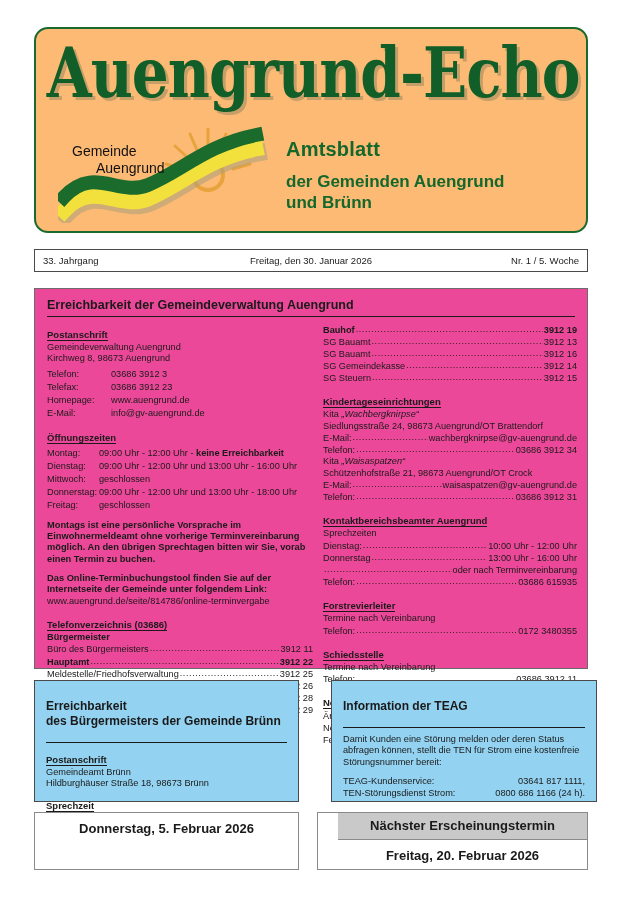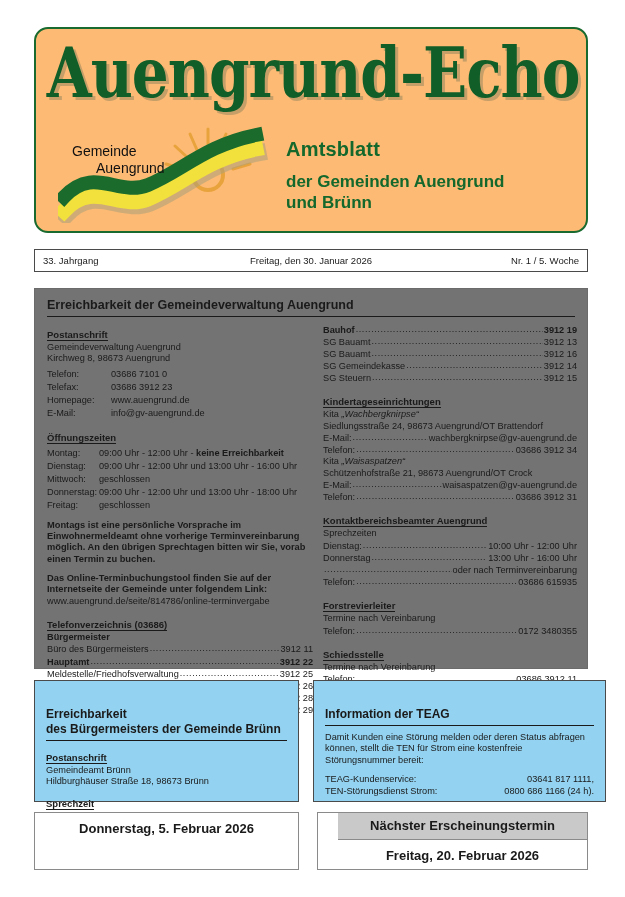--- a/index.html
+++ b/index.html
@@ -62,21 +62,21 @@
     background:#fff;
   }
   .issuebar .col{padding:0 8px;}
   .issuebar .c1{width:33%;text-align:left;}
   .issuebar .c2{width:34%;text-align:center;}
   .issuebar .c3{width:33%;text-align:right;}
 
   
   .panel{
     position:absolute;left:34px;top:288px;width:554px;height:381px;
-    background:#737373;
+    background:#ec4899;
     border:1px solid #6b6b6b;
     box-sizing:border-box;
   }
   .panel-title{
     margin:9px 12px 0 12px;
     font-size:12.5px;font-weight:bold;
     padding-bottom:4px;
     border-bottom:1.5px solid #1a1a1a;
   }
   .cols{display:flex;margin:7px 12px 0 12px;}
@@ -127,25 +127,25 @@
 
   
   .blue{
     position:absolute;top:680px;
     background:#93D2F0;
     border:1px solid #4a4a4a;
     box-sizing:border-box;
     height:122px;
   }
   .blue-l{left:34px;width:265px;}
-  .blue-r{left:313px;width:293px;}
+  .blue-r{left:331px;width:266px;}
   .blue .bt{
-    margin:26px 11px 0 11px;
+    margin:18px 11px 0 11px;
     font-size:12px;font-weight:bold;line-height:15px;
-    padding-bottom:3px;border-bottom:1.3px solid #1a1a1a;
+    padding-bottom:13px;border-bottom:1.3px solid #1a1a1a;
   }
   .blue .body{margin:6px 11px 0 11px;}
   .blue .para{font-size:9.2px;line-height:11.4px;}
 
   
   .datebox{
     position:absolute;top:812px;height:58px;
     border:1px solid #8a8a8a;box-sizing:border-box;background:#fff;
   }
   .db-l{left:34px;width:265px;}
@@ -214,21 +214,21 @@
 
       <div class="col-l">
 
         <div class="secwrap">
           <h4 class="sec">Postanschrift</h4>
           <div class="plain">Gemeindeverwaltung Auengrund</div>
           <div class="plain">Kirchweg 8, 98673 Auengrund</div>
           <div style="height:3px"></div>
           <div class="kv kvw">
             <span class="k">Telefon:</span>
-            <span class="v">03686 7101 0</span>
+            <span class="v">03686 3912 3</span>
           </div>
           <div class="kv kvw">
             <span class="k">Telefax:</span>
             <span class="v">03686 3912 23</span>
           </div>
           <div class="kv kvw">
             <span class="k">Homepage:</span>
             <span class="v">www.auengrund.de</span>
           </div>
           <div class="kv kvw">

